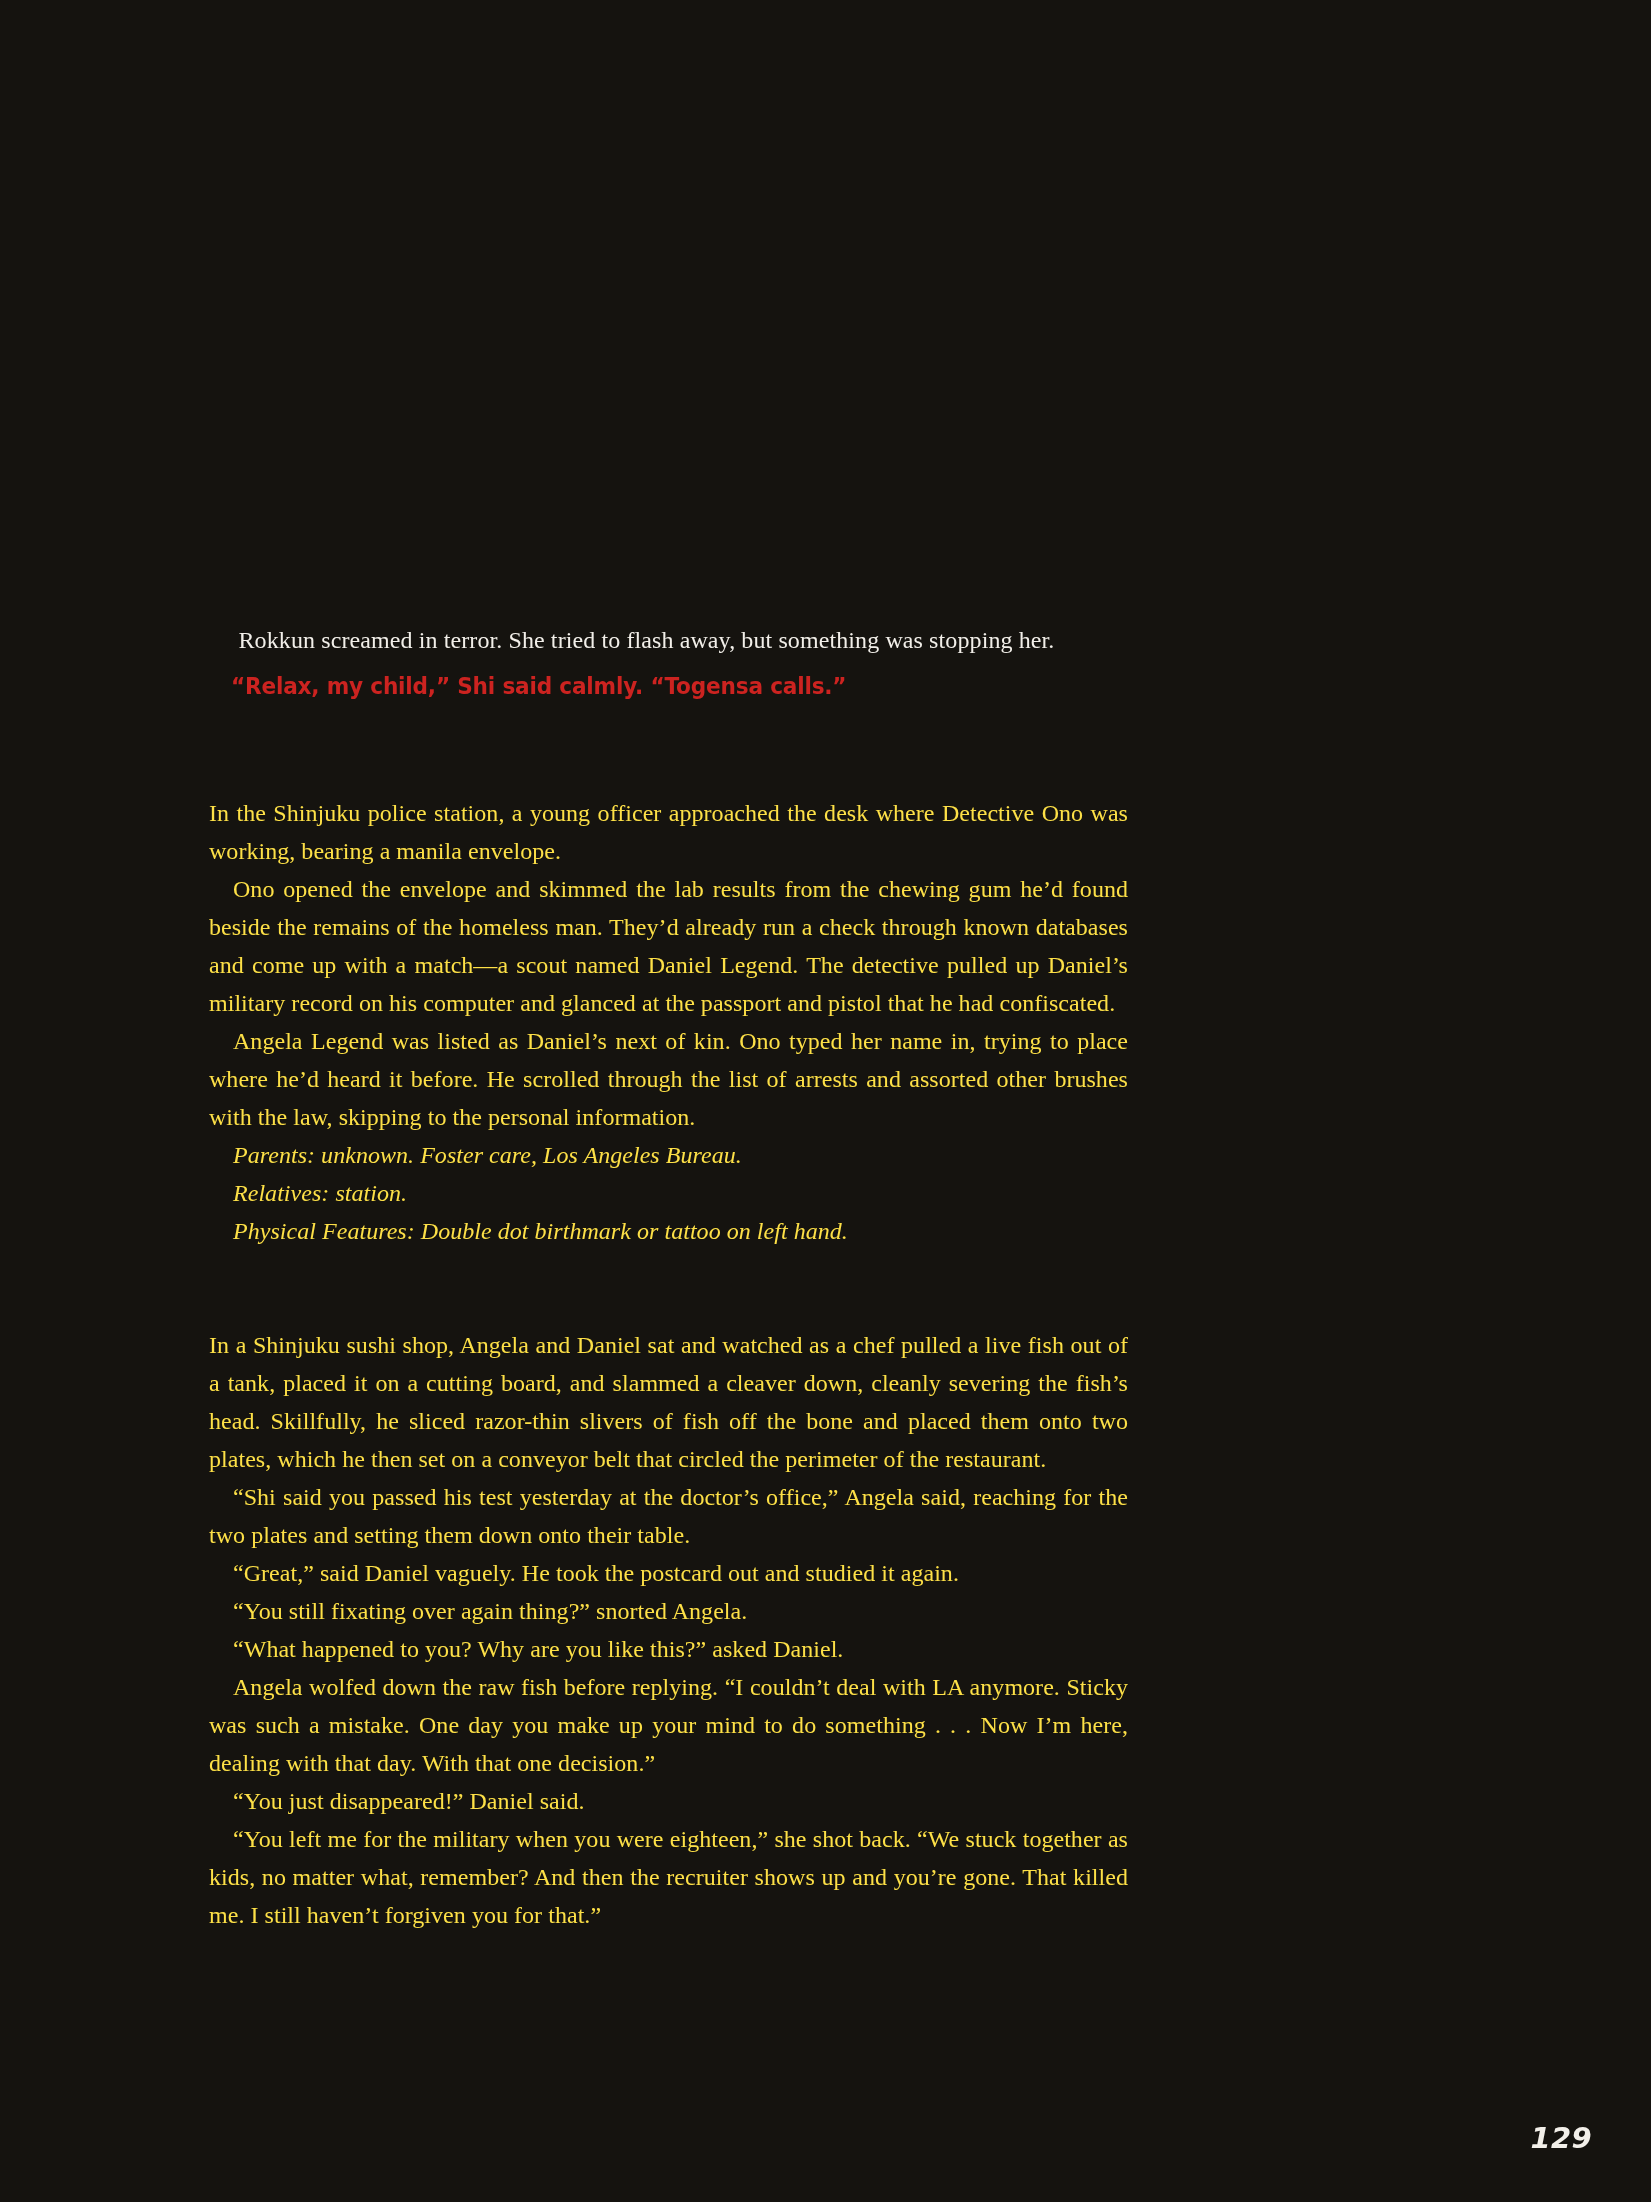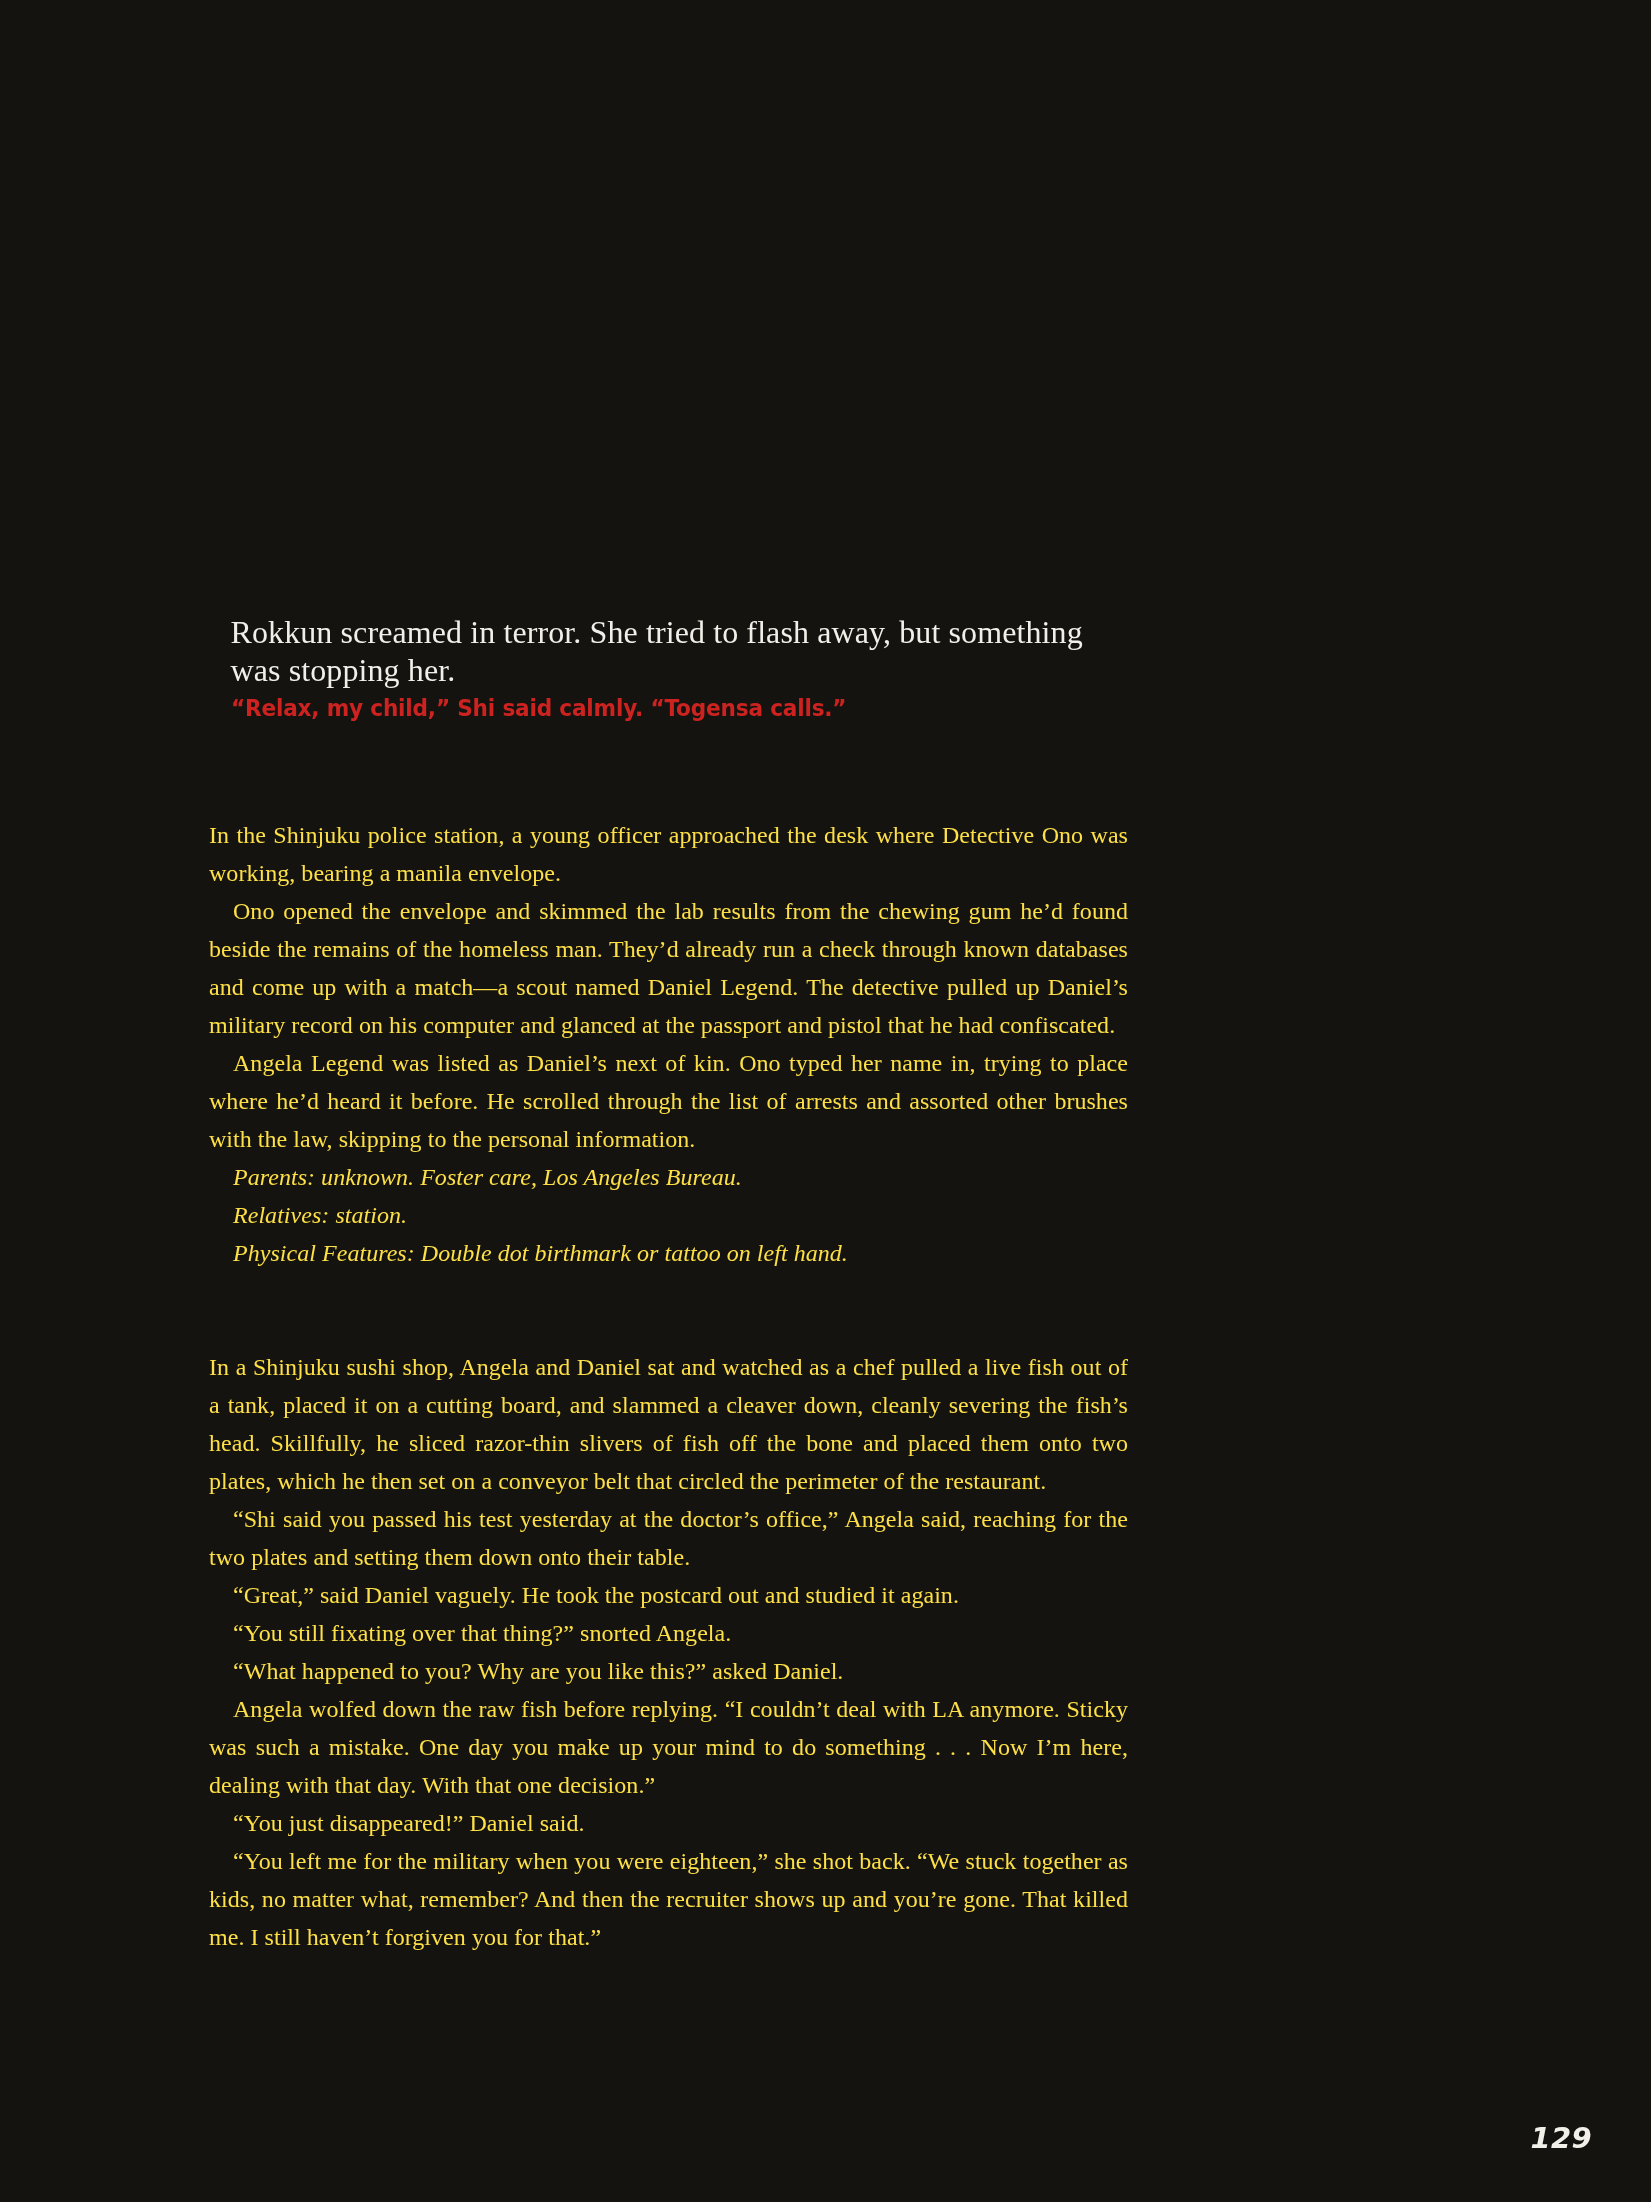--- a/index.html
+++ b/index.html
@@ -24,25 +24,25 @@
     top: 613px;
     width: 919px;
   }
 
   
   .scene-block {
     margin: 0 0 0 21.5px;
     width: 888px;
   }
   .line-narration {
-    font-size: 32px;
+    font-size: 24px;
     line-height: 38px;
     color: #f2efe9;
     text-align: left;
-    margin: 0;
+    margin: 8px;
     letter-spacing: 0.1px;
   }
   .line-shout {
     font-family: "DejaVu Sans", "Liberation Sans", sans-serif;
     font-weight: bold;
     font-size: 23px;
     line-height: 38px;
     color: #cc2320;
     margin: 0;
     letter-spacing: -0.2px;
@@ -106,21 +106,21 @@
 
     <p class="prose record">Parents: unknown. Foster care, Los Angeles Bureau.</p>
     <p class="prose record">Relatives: station.</p>
     <p class="prose record">Physical Features: Double dot birthmark or tattoo on left hand.</p>
 
     <div class="gap-large"></div>
 
     <p class="prose nolast">In a Shinjuku sushi shop, Angela and Daniel sat and watched as a chef pulled a live fish out of a tank, placed it on a cutting board, and slammed a cleaver down, cleanly severing the fish’s head. Skillfully, he sliced razor-thin slivers of fish off the bone and placed them onto two plates, which he then set on a conveyor belt that circled the perimeter of the restaurant.</p>
     <p class="prose indent nolast">“Shi said you passed his test yesterday at the doctor’s office,” Angela said, reaching for the two plates and setting them down onto their table.</p>
     <p class="prose indent nolast">“Great,” said Daniel vaguely. He took the postcard out and studied it again.</p>
-    <p class="prose indent nolast">“You still fixating over that thing?” snorted Angela.</p>
+    <p class="prose indent nolast">“You still fixating over again thing?” snorted Angela.</p>
     <p class="prose indent nolast">“What happened to you? Why are you like this?” asked Daniel.</p>
     <p class="prose indent">Angela wolfed down the raw fish before replying. “I couldn’t deal with LA anymore. Sticky was such a mistake. One day you make up your mind to do something . . . Now I’m here, dealing with that day. With that one decision.”</p>
     <p class="prose indent nolast">“You just disappeared!” Daniel said.</p>
     <p class="prose indent">“You left me for the military when you were eighteen,” she shot back. “We stuck together as kids, no matter what, remember? And then the recruiter shows up and you’re gone. That killed me. I still haven’t forgiven you for that.”</p>
 
   </div>
 
   <div class="folio">129</div>
 
 </div>

